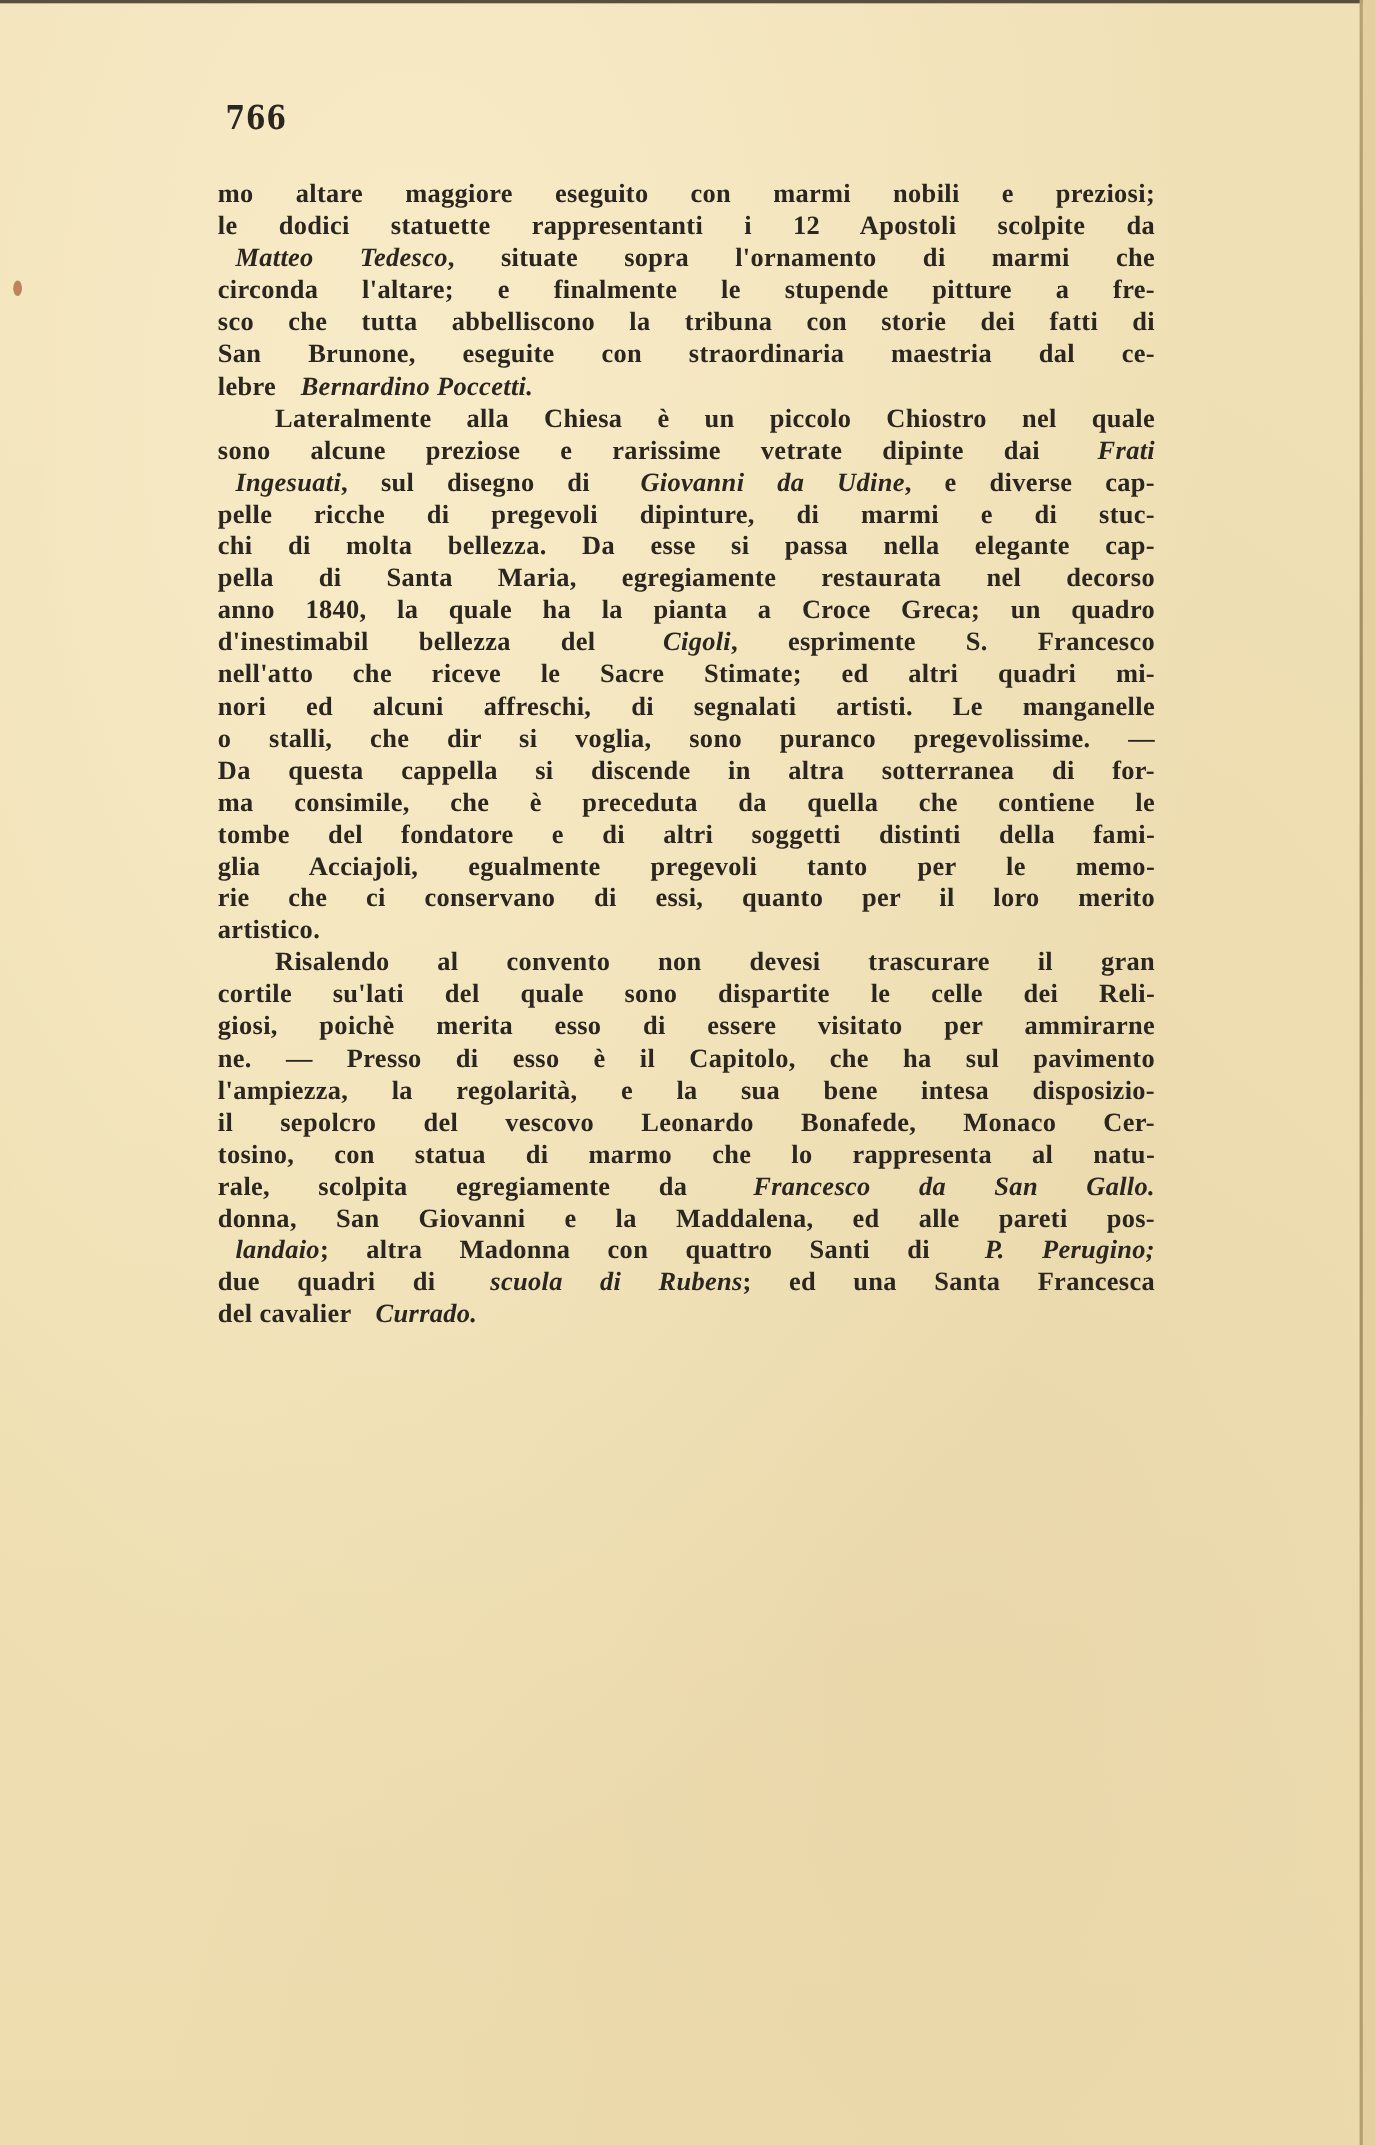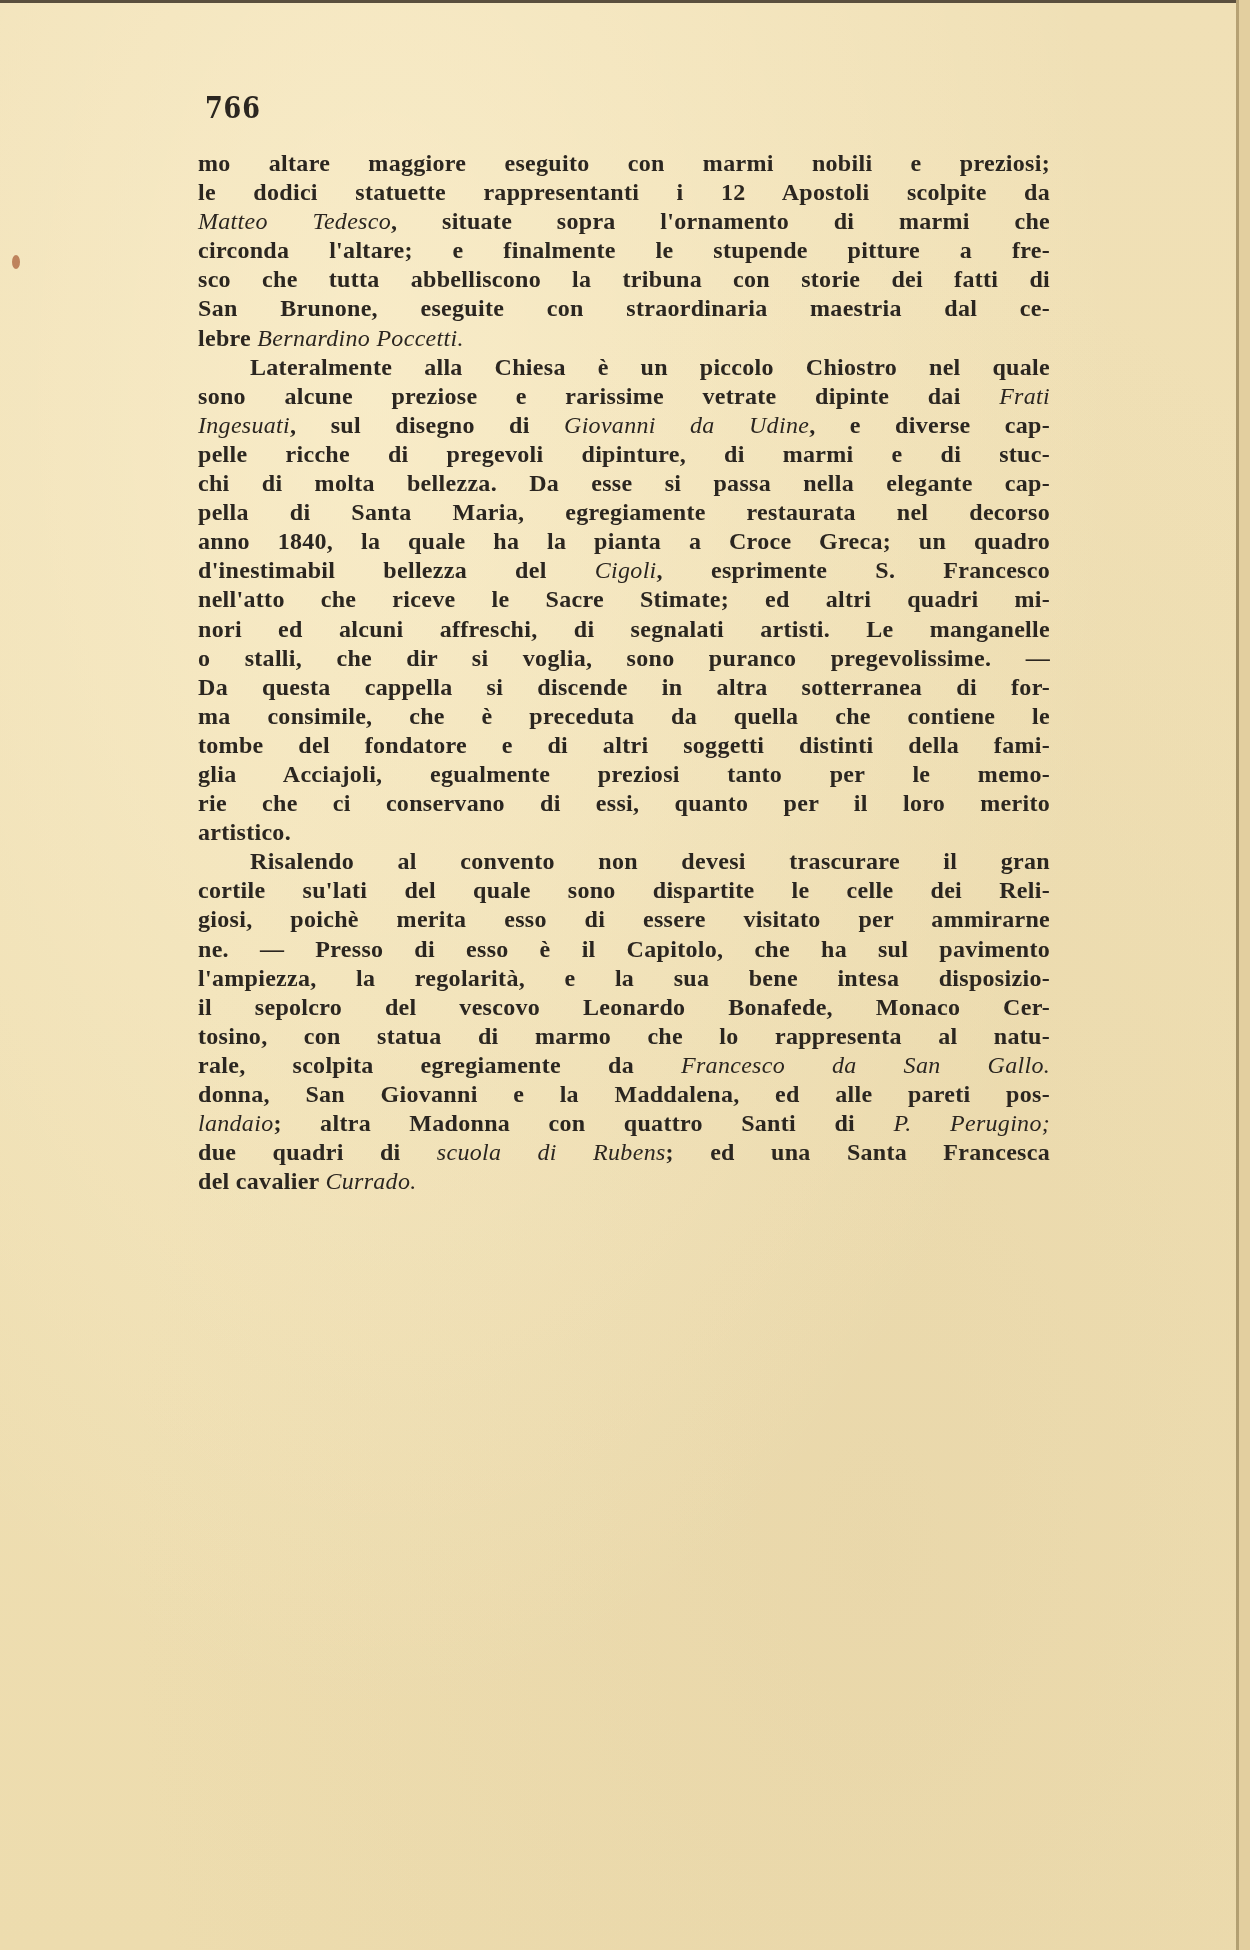--- a/index.html
+++ b/index.html
@@ -33,34 +33,34 @@
       position: absolute; left: 12px; top: 255px; width: 8px; height: 14px;
       background: #b06a44; border-radius: 50%; opacity: 0.8;
     }
     .page-number {
       position: absolute; left: 205px; top: 90px;
       font-size: 30px; font-weight: bold; letter-spacing: 1px;
       font-family: "DejaVu Serif", serif;
       transform: scaleX(0.85); transform-origin: left;
     }
     .text-block {
-      position: absolute; left: 198px; top: 149px; width: 852px;
+      position: absolute; left: 198px; top: 163px; width: 852px;
     }
     .line {
       height: 29.1px; line-height: 29.1px;
       font-size: 24px;
       white-space: nowrap;
       text-align: justify; text-align-last: justify;
       font-family: "Liberation Serif", serif;
       font-weight: bold;
       letter-spacing: 0.3px;
     }
     .line.indent { padding-left: 52px; font-family: Liberation Serif, serif; }
     .line.last { text-align-last: left; }
-    .line i { font-style: italic; font-weight: normal; }
+    .line i { font-style: italic; font-weight: bold; margin-left: 16px; }
   </style>
 </head>
 <body>
 
 <div class="paper"></div>
 <div class="top-edge"></div>
 <div class="spine"></div>
 <div class="spine-shadow"></div>
 <div class="stain"></div>
 
@@ -84,21 +84,21 @@
       <div class="line"><span>chi di molta bellezza. Da esse si passa nella elegante cap-</span></div>
       <div class="line"><span>pella di Santa Maria, egregiamente restaurata nel decorso</span></div>
       <div class="line"><span>anno 1840, la quale ha la pianta a Croce Greca; un quadro</span></div>
       <div class="line"><span>d'inestimabil bellezza del </span><i>Cigoli</i><span>, esprimente S. Francesco</span></div>
       <div class="line"><span>nell'atto che riceve le Sacre Stimate; ed altri quadri mi-</span></div>
       <div class="line"><span>nori ed alcuni affreschi, di segnalati artisti. Le manganelle</span></div>
       <div class="line"><span>o stalli, che dir si voglia, sono puranco pregevolissime. —</span></div>
       <div class="line"><span>Da questa cappella si discende in altra sotterranea di for-</span></div>
       <div class="line"><span>ma consimile, che è preceduta da quella che contiene le</span></div>
       <div class="line"><span>tombe del fondatore e di altri soggetti distinti della fami-</span></div>
-      <div class="line"><span>glia Acciajoli, egualmente preziosi tanto per le memo-</span></div>
+      <div class="line"><span>glia Acciajoli, egualmente pregevoli tanto per le memo-</span></div>
       <div class="line"><span>rie che ci conservano di essi, quanto per il loro merito</span></div>
       <div class="line last"><span>artistico.</span></div>
     </div>
     <div>
       <div class="line indent"><span>Risalendo al convento non devesi trascurare il gran</span></div>
       <div class="line"><span>cortile su'lati del quale sono dispartite le celle dei Reli-</span></div>
       <div class="line"><span>giosi, poichè merita esso di essere visitato per ammirarne</span></div>
       <div class="line"><span>ne. — Presso di esso è il Capitolo, che ha sul pavimento</span></div>
       <div class="line"><span>l'ampiezza, la regolarità, e la sua bene intesa disposizio-</span></div>
       <div class="line"><span>il sepolcro del vescovo Leonardo Bonafede, Monaco Cer-</span></div>

